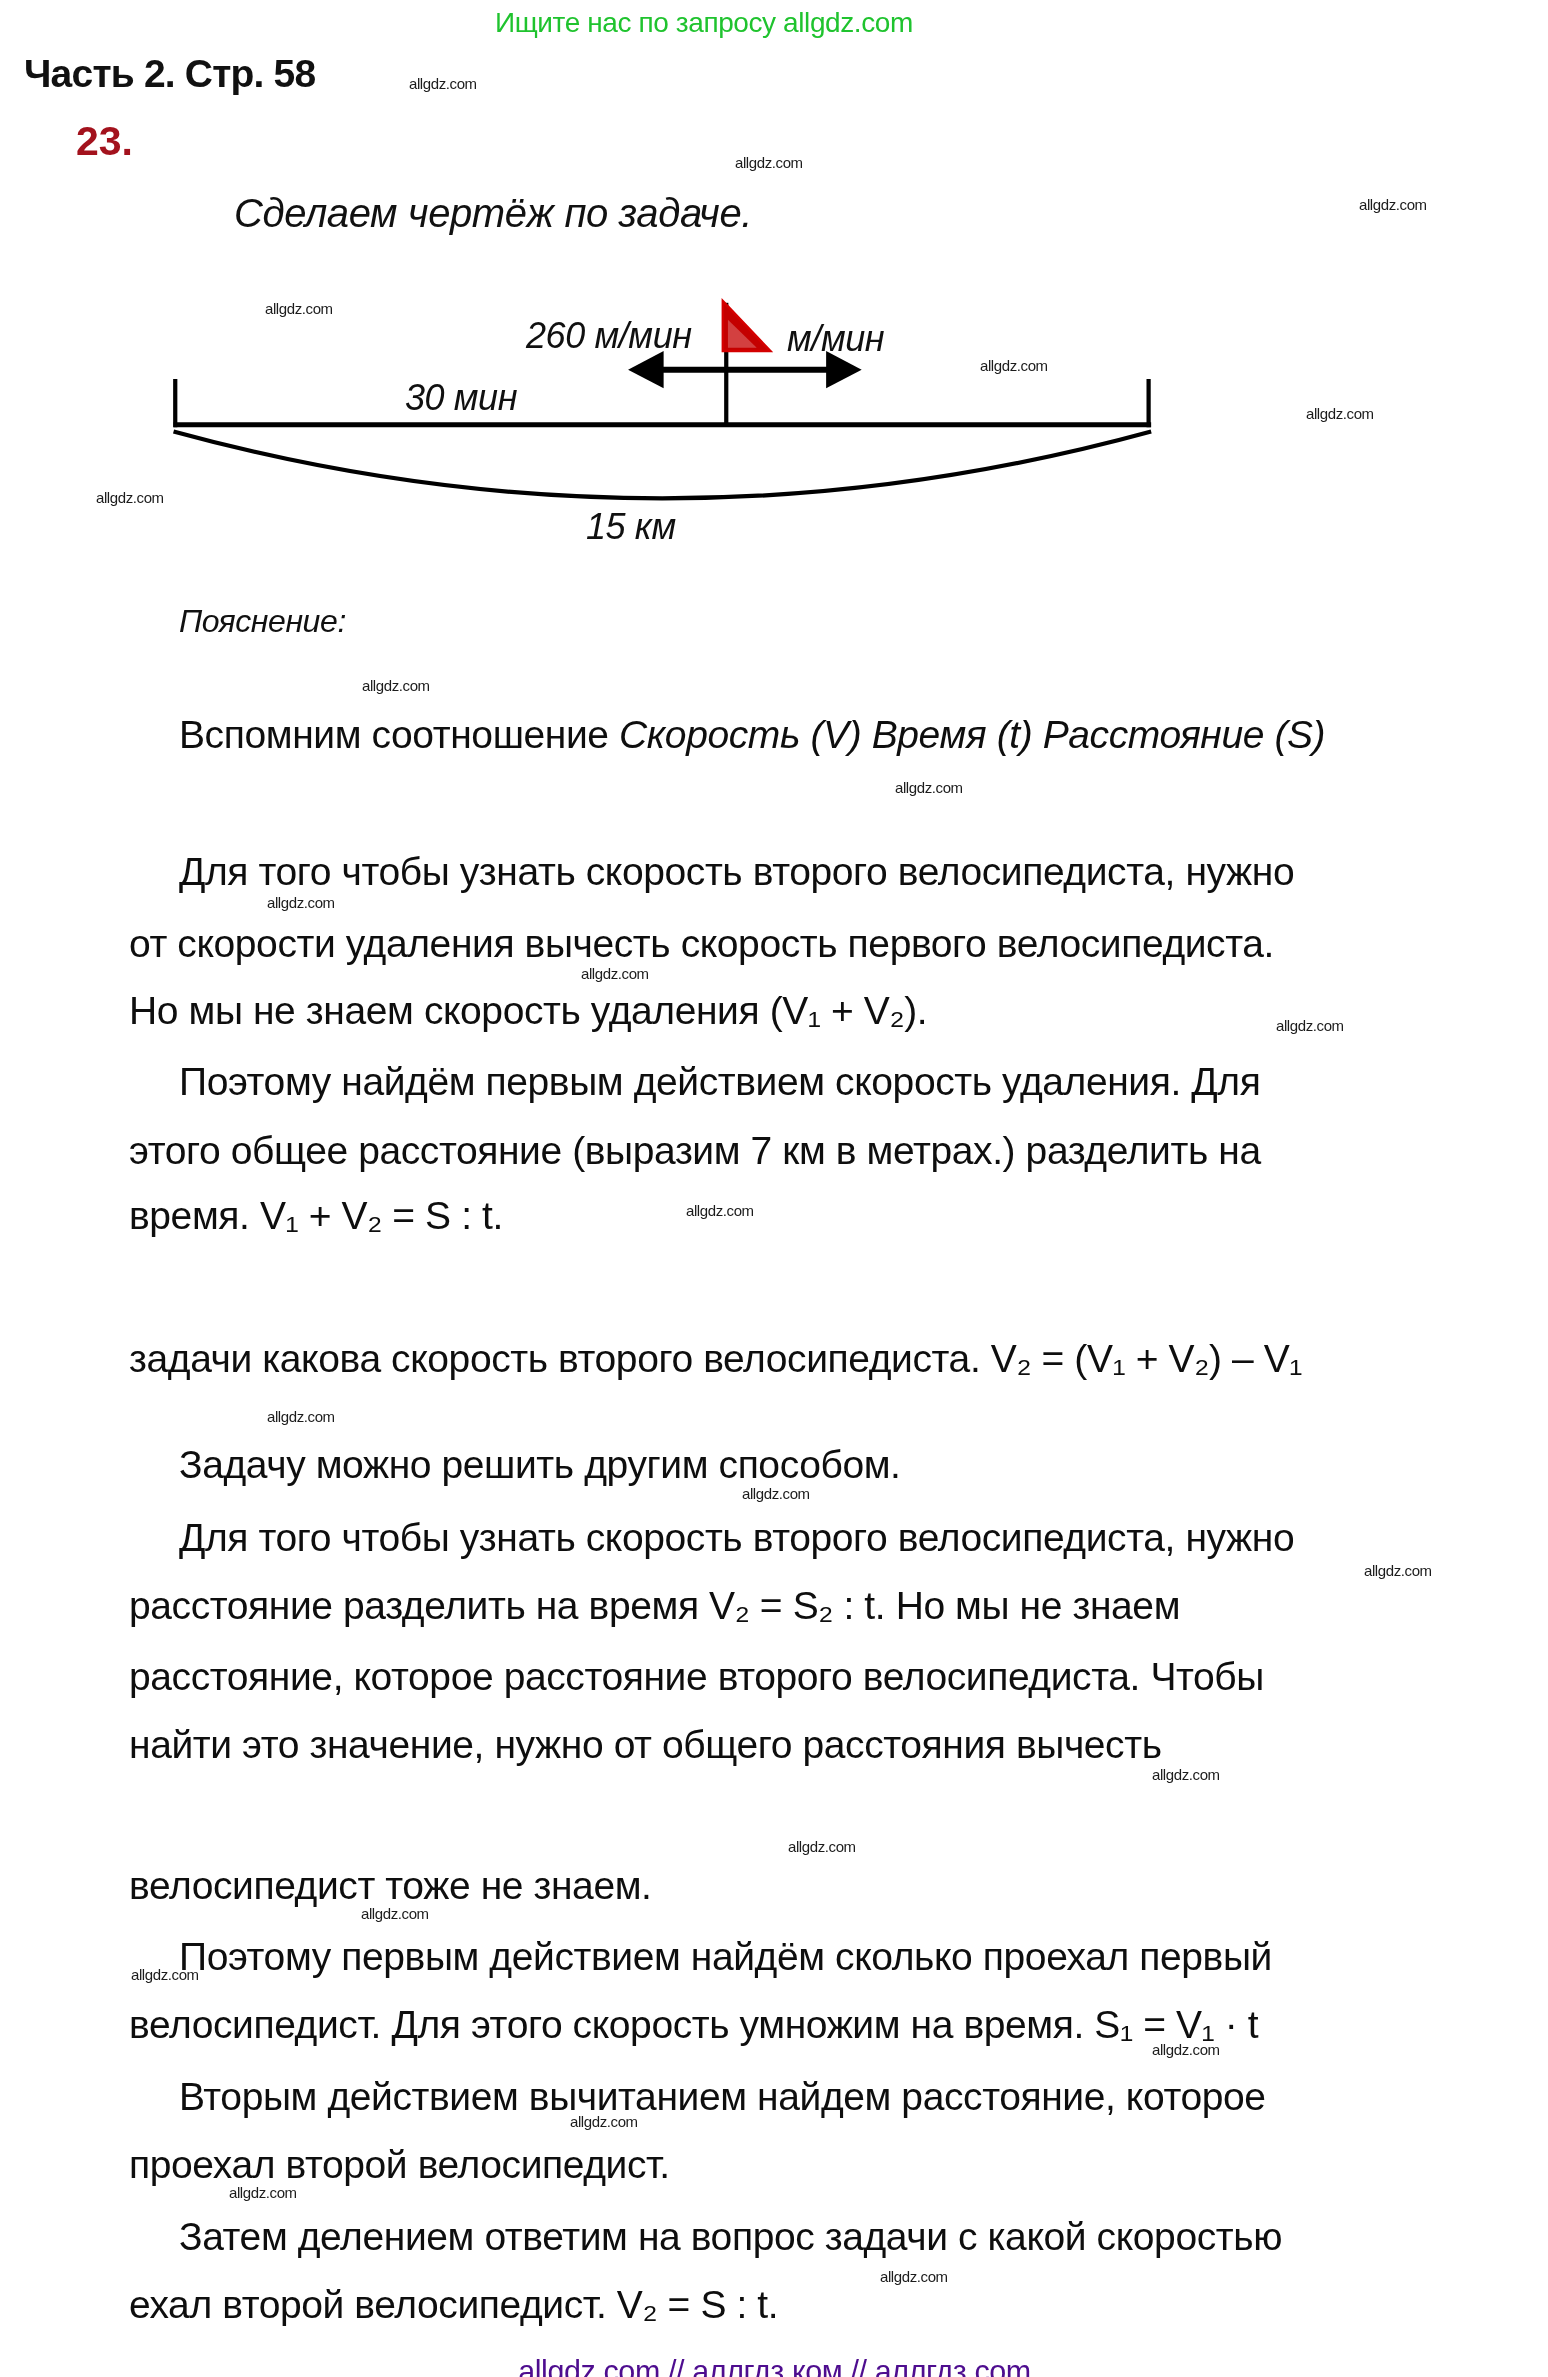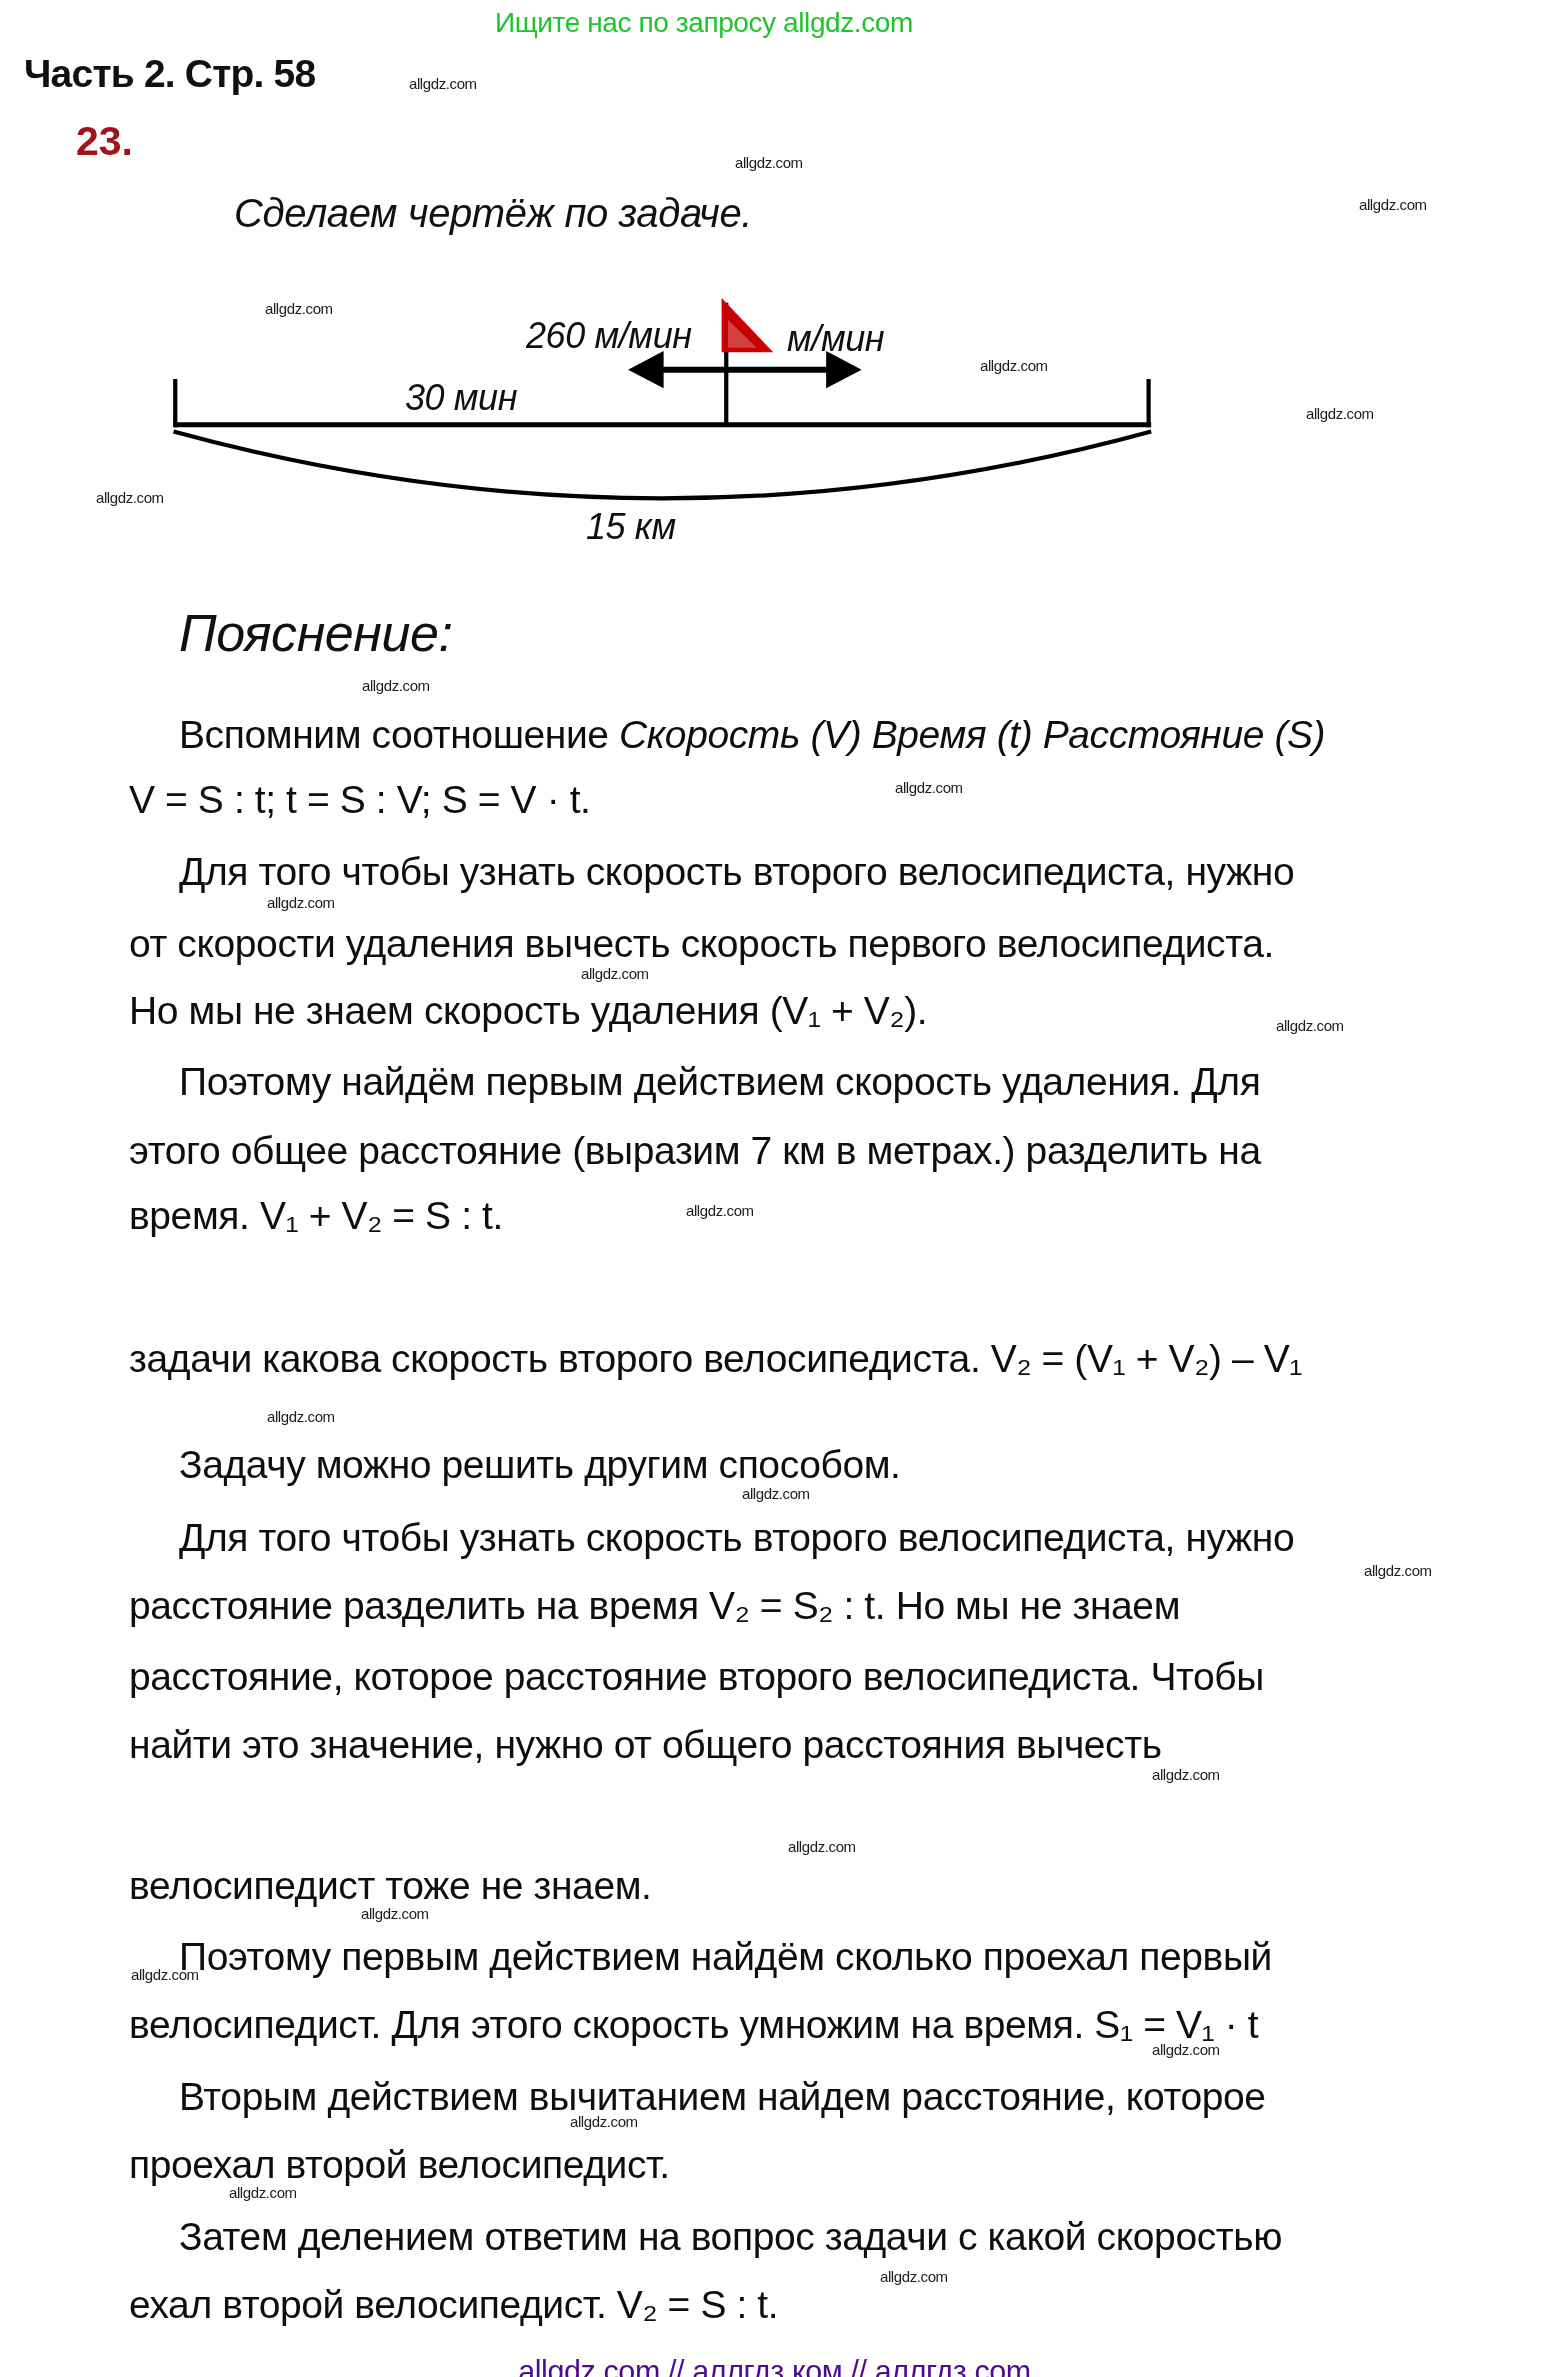--- a/index.html
+++ b/index.html
@@ -42,21 +42,21 @@
     position:absolute;
     font-size:36px; font-style:italic; letter-spacing:-0.4px;
     white-space:nowrap; color:#101010;
   }
   .lbl-speed-left  { left:526px; top:315px; }
   .lbl-speed-right { left:787px; top:318px; }
   .lbl-time       { left:405px; top:377px; }
   .lbl-distance   { left:586px; top:506px; }
   .exp-heading {
     position:absolute; left:179px; top:603px;
-    font-size:52px; font-style:italic; letter-spacing:-0.4px;
+    font-size:32px; font-style:italic; letter-spacing:-0.4px;
   }
   .line {
     position:absolute; left:129px;
     font-size:39px; letter-spacing:-0.4px; line-height:1.1;
     white-space:nowrap; color:#0e0e0e;
   }
   .line.indent { left:179px; }
   .relation { left:179px; }
   .relation .em { font-style:italic; }
   .footer {
@@ -120,21 +120,20 @@
   </svg>
   <div class="dlabel lbl-speed-left">260 м/мин</div>
   <div class="dlabel lbl-speed-right">м/мин</div>
   <div class="dlabel lbl-time">30 мин</div>
   <div class="dlabel lbl-distance">15 км</div>
 
   <div class="exp-heading">Пояснение:</div>
 
   <div class="line relation" style="top:714px"><span>Вспомним соотношение </span><span class="em">Скорость (V) Время  (t) Расстояние (S)</span></div>
 
-  <div class="line" style="top:779px">V = S : t;  t = S : V;  S = V · t.</div>
   <div class="line indent" style="top:851px">Для того чтобы узнать скорость второго велосипедиста,  нужно</div>
   <div class="line" style="top:923px">от скорости удаления вычесть скорость первого велосипедиста.</div>
   <div class="line" style="top:990px">Но мы не знаем скорость удаления (V₁ + V₂).</div>
   <div class="line indent" style="top:1061px">Поэтому найдём первым действием скорость удаления. Для</div>
   <div class="line" style="top:1130px">этого общее расстояние (выразим 7 км в метрах.) разделить на</div>
   <div class="line" style="top:1195px">время. V₁ + V₂ = S : t.</div>
   <div class="line" style="top:1338px">задачи какова скорость второго велосипедиста. V₂ = (V₁ + V₂) – V₁</div>
   <div class="line indent" style="top:1444px">Задачу можно решить другим способом.</div>
   <div class="line indent" style="top:1517px">Для того чтобы узнать скорость второго велосипедиста, нужно</div>
   <div class="line" style="top:1585px">расстояние разделить на время V₂ = S₂ : t. Но мы не знаем</div>

